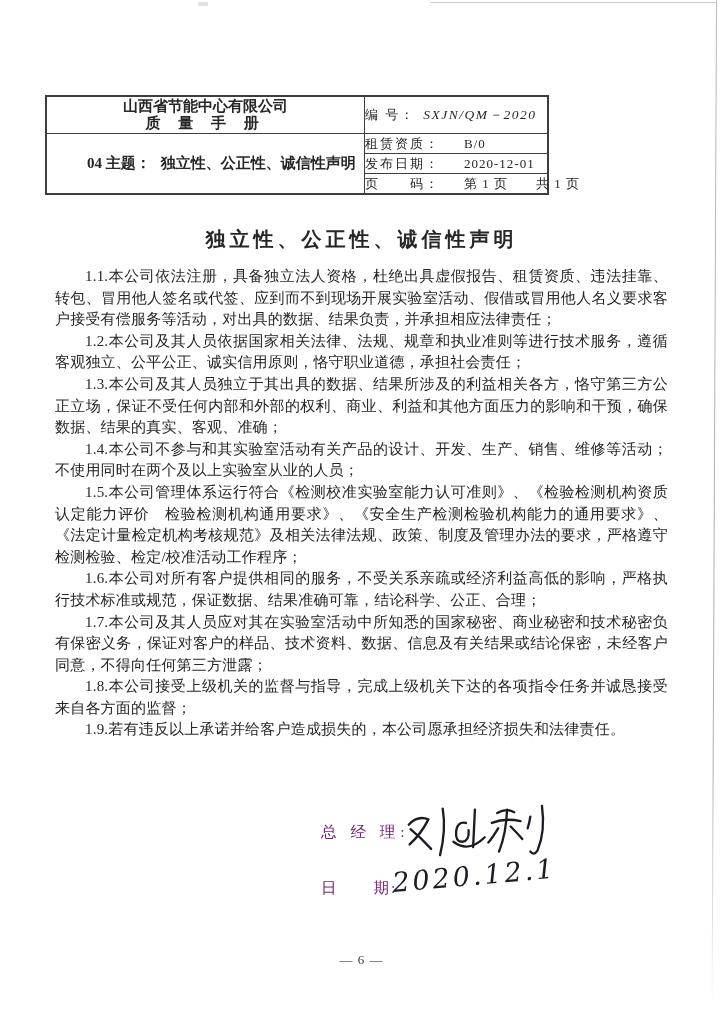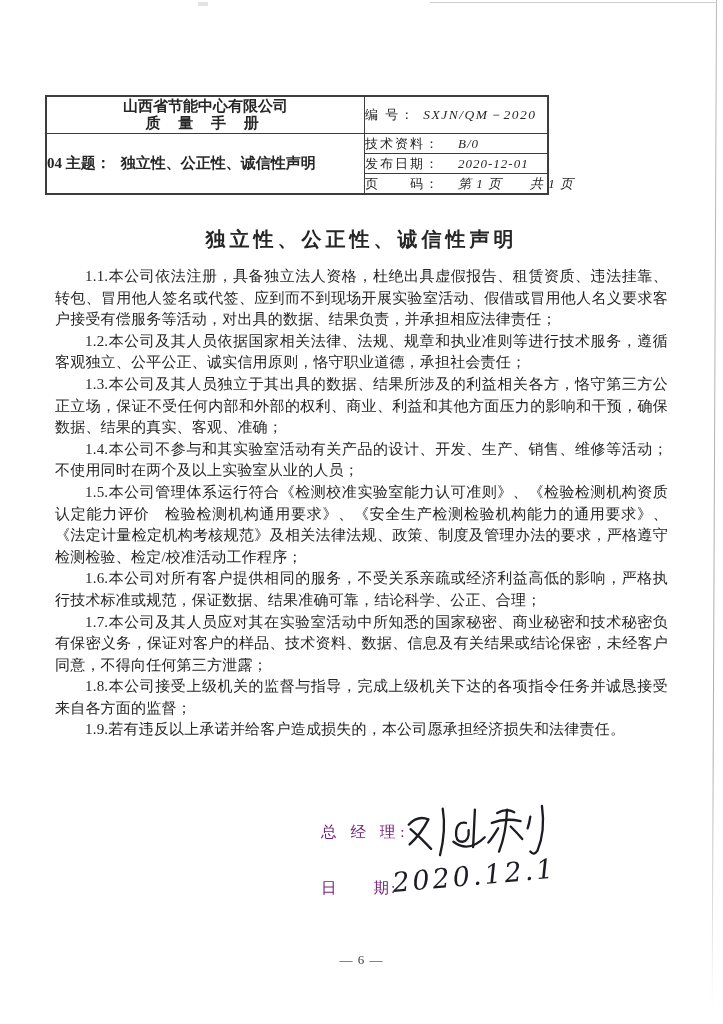--- a/index.html
+++ b/index.html
@@ -18,26 +18,26 @@
   
   table.header-table{
     position:absolute;left:45px;top:95px;width:504px;
     border-collapse:collapse;table-layout:fixed;
   }
   table.header-table td{border:1.6px solid #3d3d3d;padding:0;vertical-align:middle;}
   table.header-table{border:2px solid #3d3d3d;}
   td.cell-company{width:317px;height:36px;text-align:center;font-weight:bold;font-size:15px;line-height:17px;}
   td.cell-subject{font-weight:bold;font-size:15px;padding-left:12px;}
   .manual-title{letter-spacing:7px;}
-  .subject-label{margin-right:10px;}
+  .subject-label{margin-right:10px;padding-left:40px;}
   td.cell-right{height:19px;font-size:13px;padding-left:13px;white-space:nowrap;}
   td.cell-docno{height:36px;}
   .kv-label{letter-spacing:2px;}
   .docno-value{font-style:italic;letter-spacing:1.5px;margin-left:8px;font-size:13.5px;}
-  .kv-value{margin-left:18px;letter-spacing:1px;font-style:italic;}
+  .kv-value{margin-left:24px;letter-spacing:1px;}
 
   
   .content{position:absolute;left:55px;top:226px;width:613px;}
   .doc-title{margin:0 0 13px 0;text-align:center;font-size:20px;font-weight:bold;letter-spacing:4px;}
   .para{margin:0;font-size:15px;line-height:21.6px;text-align:justify;text-indent:2em;
         letter-spacing:.2px;}
 
   
   .sig-label{position:absolute;font-size:15.5px;color:#701a75;}
   .sig-label.manager{left:321px;top:822px;letter-spacing:5px;}
@@ -70,21 +70,21 @@
     </td>
     <td class="cell-right cell-docno">
       <span class="kv-label">编 号：</span><span class="docno-value">SXJN/QM－2020</span>
     </td>
   </tr>
   <tr>
     <td class="cell-subject" rowspan="3">
       <span class="subject-label">04 主题：</span><span>独立性、公正性、诚信性声明</span>
     </td>
     <td class="cell-right">
-      <span class="kv-label">技术资料：</span><span class="kv-value">B/0</span>
+      <span class="kv-label">租赁资质：</span><span class="kv-value">B/0</span>
     </td>
   </tr>
   <tr>
     <td class="cell-right">
       <span class="kv-label">发布日期：</span><span class="kv-value">2020-12-01</span>
     </td>
   </tr>
   <tr>
     <td class="cell-right">
       <span class="kv-label">页　　码：</span><span class="kv-value">第 1 页　　共 1 页</span>

